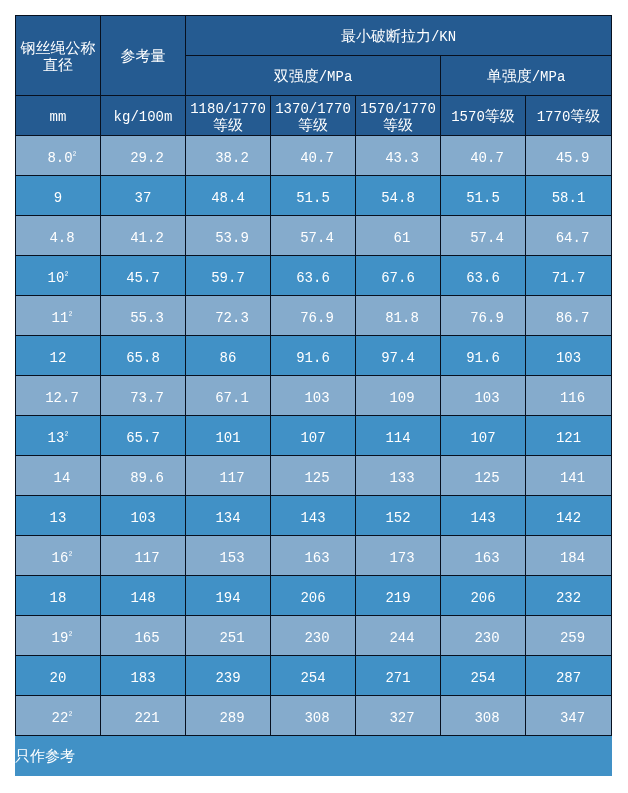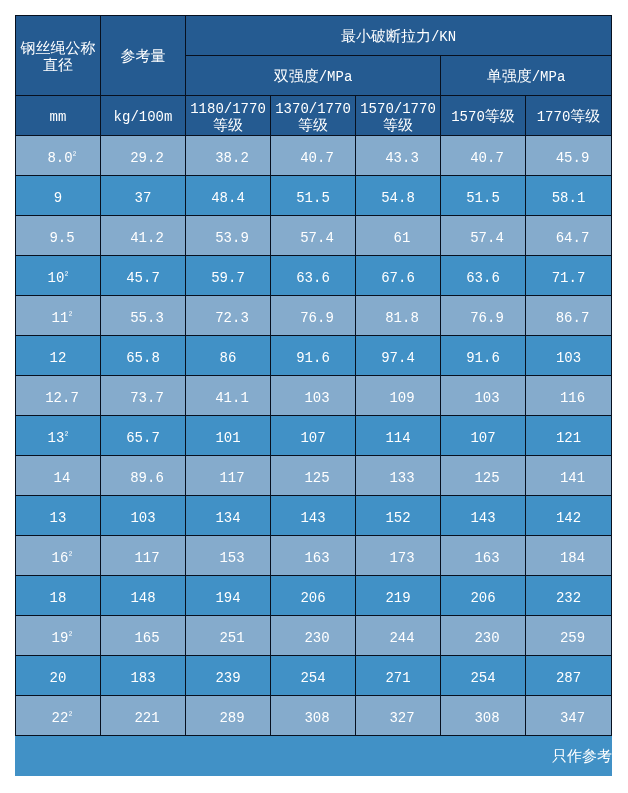--- a/index.html
+++ b/index.html
@@ -52,21 +52,21 @@
   .footer-bar {
     position: absolute;
     left: 15px;
     top: 736px;
     width: 597px;
     height: 40px;
     background: #4191c6;
     color: #ffffff;
     display: flex;
     flex-direction: column;
-    align-items: flex-end;
+    align-items: flex-start;
     justify-content: center;
     font-size: 15px;
     line-height: 17px;
     padding-top: 2px;
     box-sizing: border-box;
   }
 </style>
 </head>
 <body>
 
@@ -146,21 +146,21 @@
           </td>
           <td>
             <span class="cw">51.5</span>
           </td>
           <td>
             <span class="cw">58.1</span>
           </td>
         </tr>
         <tr class="row-light">
           <td>
-            <span class="cw">9.5</span>
+            <span class="cw">4.8</span>
           </td>
           <td>
             <span class="cw">41.2</span>
           </td>
           <td>
             <span class="cw">53.9</span>
           </td>
           <td>
             <span class="cw">57.4</span>
           </td>
@@ -244,21 +244,21 @@
           </td>
         </tr>
         <tr class="row-light">
           <td>
             <span class="cw">12.7</span>
           </td>
           <td>
             <span class="cw">73.7</span>
           </td>
           <td>
-            <span class="cw">41.1</span>
+            <span class="cw">67.1</span>
           </td>
           <td>
             <span class="cw">103</span>
           </td>
           <td>
             <span class="cw">109</span>
           </td>
           <td>
             <span class="cw">103</span>
           </td>

